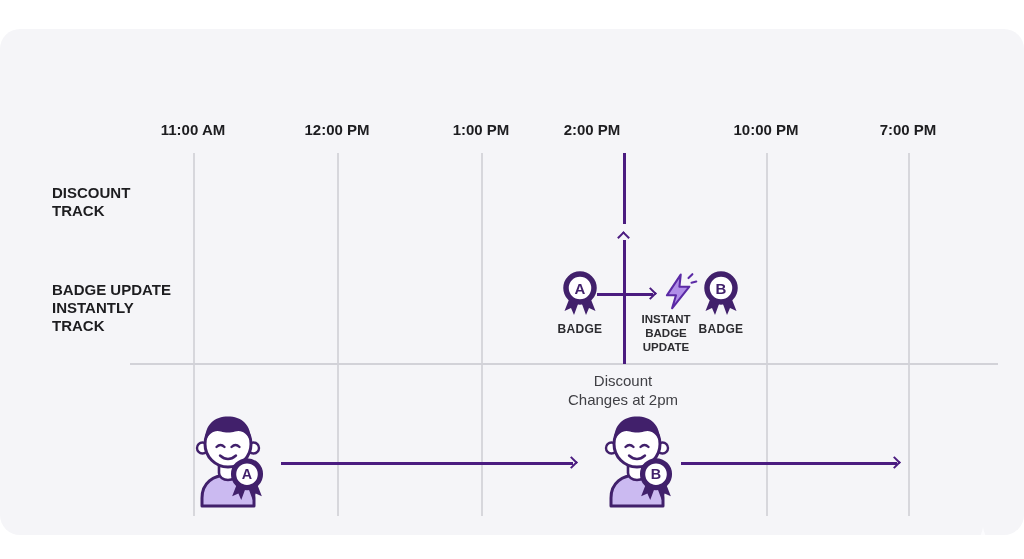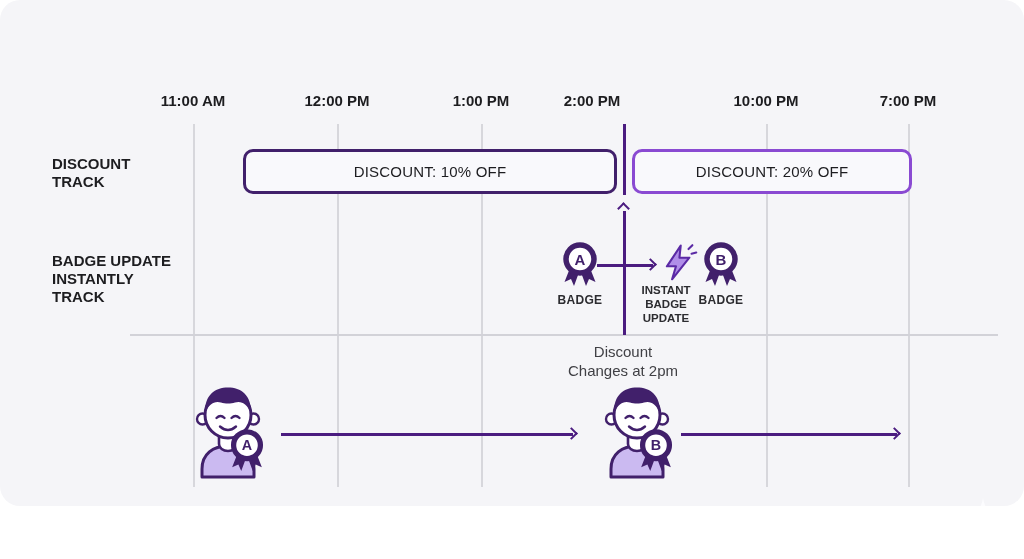--- a/index.html
+++ b/index.html
@@ -1,18 +1,18 @@
 <!DOCTYPE html>
 <html><head>
 <meta charset="utf-8">
 <style>
   html,body{margin:0;padding:0;background:#ffffff;width:1024px;height:559px;
     font-family:"Liberation Sans", sans-serif;}
   .canvas{position:relative;width:1024px;height:506px;background:#f5f5f8;
-    border-radius:20px;overflow:hidden;}
+    border-radius:20px;overflow:hidden;margin-top:29px;}
   .time-label{position:absolute;top:92px;transform:translateX(-50%);
     font-size:15px;font-weight:700;color:#1d1d20;white-space:nowrap;}
   .vline{position:absolute;top:124px;height:363px;width:1.5px;background:#d7d7dc;}
   .hline{position:absolute;top:334px;left:130px;width:868px;height:1.5px;background:#d2d2d8;}
   .track-label{position:absolute;left:52px;font-size:15px;font-weight:700;
     color:#1d1d20;line-height:18px;white-space:pre-line;}
   .disc-box{position:absolute;top:149px;height:45px;border-radius:10px;
     background:#f9f9fc;box-sizing:border-box;display:flex;align-items:center;
     justify-content:center;font-size:15px;font-weight:500;color:#1d1d20;letter-spacing:.2px;}
   .box10{left:243px;width:374px;border:3px solid #41206b;}
@@ -48,26 +48,20 @@
   <div class="vline" style="left:908px"></div>
 
   <div class="hline"></div>
 
   <div class="track-label" style="top:155px">DISCOUNT
 TRACK</div>
   <div class="track-label" style="top:252px">BADGE UPDATE
 INSTANTLY
 TRACK</div>
 
-  <div class="disc-box box10">
-    <span>DISCOUNT: 10% OFF</span>
-  </div>
-  <div class="disc-box box20">
-    <span>DISCOUNT: 20% OFF</span>
-  </div>
 
   <div class="pline" style="left:623px;top:124px;width:2.5px;height:71px"></div>
 
   <div class="pline" style="left:623px;top:211px;width:2.5px;height:124px"></div>
   <div class="chev chev-up" style="left:619px;top:204px"></div>
 
   <svg class="abs" style="left:556px;top:240px" width="48" height="48" viewBox="0 0 48 48">
     <path d="M14 28 L8.5 42 L15 39 L18 46 L23.5 31 Z" fill="#41206b"></path>
     <path d="M34 28 L39.5 42 L33 39 L30 46 L24.5 31 Z" fill="#41206b"></path>
     <circle cx="24" cy="19" r="14" fill="#ffffff" stroke="#41206b" stroke-width="5.5"></circle>

